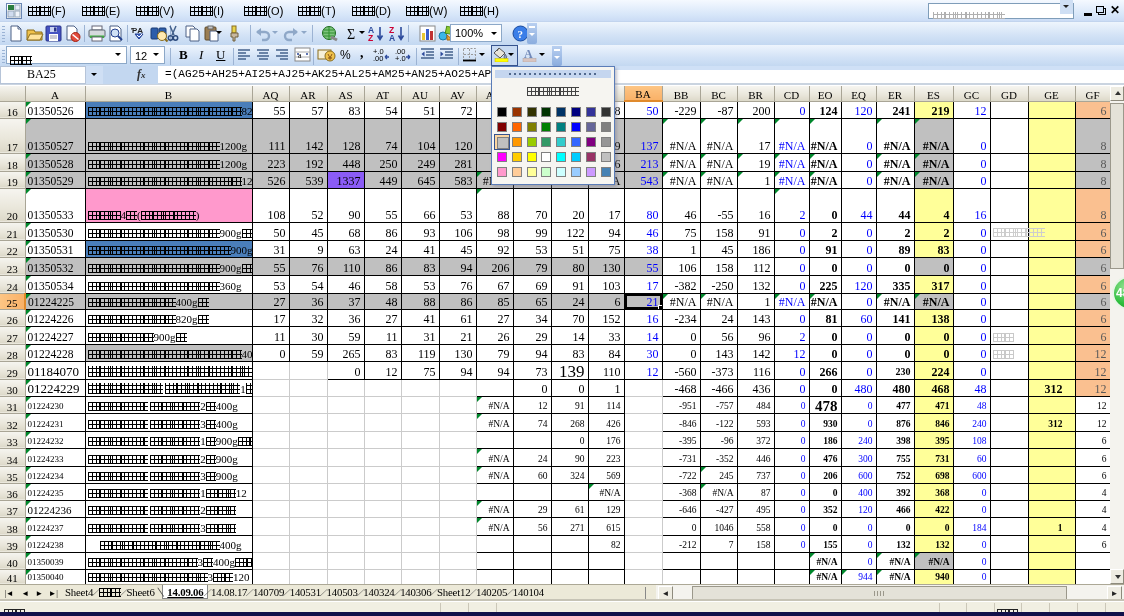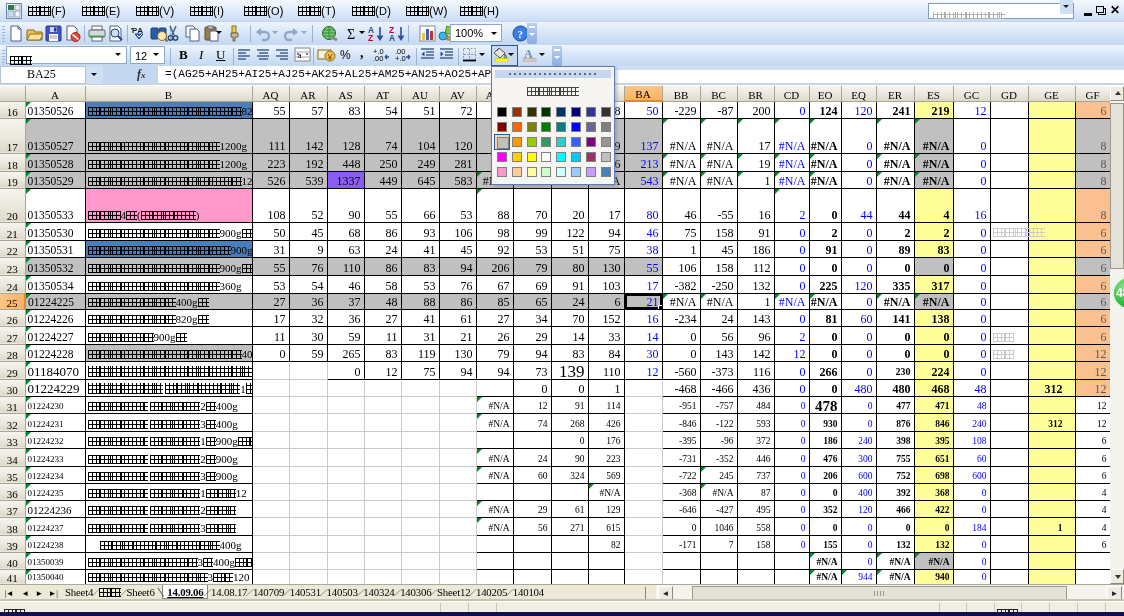--- a/index.html
+++ b/index.html
@@ -1021,21 +1021,21 @@
           <td class="c bb" style="font-size:9.5px">90</td>
           <td class="c bb" style="font-size:9.5px">223</td>
           <td class="c bl" style="font-size:9.5px"></td>
           <td class="c bb" style="font-size:9.5px">-731</td>
           <td class="c bb" style="font-size:9.5px">-352</td>
           <td class="c bb" style="font-size:9.5px">446</td>
           <td class="c bb bl" style="font-size:9.5px">0</td>
           <td class="c bb bo" style="font-size:9.5px">476</td>
           <td class="c bb bl" style="font-size:9.5px">300</td>
           <td class="c bb bo" style="font-size:9.5px">755</td>
-          <td class="c bb bo" style="background:#ffff99;font-size:9.5px">651</td>
+          <td class="c bb bo" style="background:#ffff99;font-size:9.5px">731</td>
           <td class="c bb bl" style="font-size:9.5px">60</td>
           <td class="c bb gd"></td>
           <td class="c bb bo" style="background:#ffff99;padding-right:12px;font-size:9.5px"></td>
           <td class="c bb" style="font-size:9.5px;font-size:9.5px;color:#000">6</td>
         </tr>
         <tr style="height:17px">
           <td class="h rn">35</td>
           <td class="c bb ta" style="font-size:9px"><b class="tri"></b>01224234</td>
           <td class="c bb tb"><i class="cj" style="width:60px;height:9px"></i>&nbsp;<i class="cj" style="width:50px;height:9px"></i><span class="lt">3</span><i class="cj" style="width:10px;height:9px"></i><span class="lt">900g</span></td>
           <td class="c" style="font-size:9.5px"></td>
@@ -1154,21 +1154,21 @@
           <td class="c" style="font-size:9.5px"></td>
           <td class="c" style="font-size:9.5px"></td>
           <td class="c" style="font-size:9.5px"></td>
           <td class="c" style="font-size:9.5px"></td>
           <td class="c" style="font-size:9.5px"></td>
           <td class="c bb" style="font-size:9.5px"></td>
           <td class="c bb" style="font-size:9.5px"></td>
           <td class="c bb" style="font-size:9.5px"></td>
           <td class="c bb" style="font-size:9.5px">82</td>
           <td class="c bl" style="font-size:9.5px"></td>
-          <td class="c bb" style="font-size:9.5px">-171</td>
+          <td class="c bb" style="font-size:9.5px">-212</td>
           <td class="c bb" style="font-size:9.5px">7</td>
           <td class="c bb" style="font-size:9.5px">158</td>
           <td class="c bb bl" style="font-size:9.5px">0</td>
           <td class="c bb bo" style="font-size:9.5px">155</td>
           <td class="c bb bl" style="font-size:9.5px">0</td>
           <td class="c bb bo" style="font-size:9.5px">132</td>
           <td class="c bb bo" style="background:#ffff99;font-size:9.5px">132</td>
           <td class="c bb bl" style="font-size:9.5px">0</td>
           <td class="c bb gd"></td>
           <td class="c bb bo" style="background:#ffff99;padding-right:12px;font-size:9.5px"></td>

